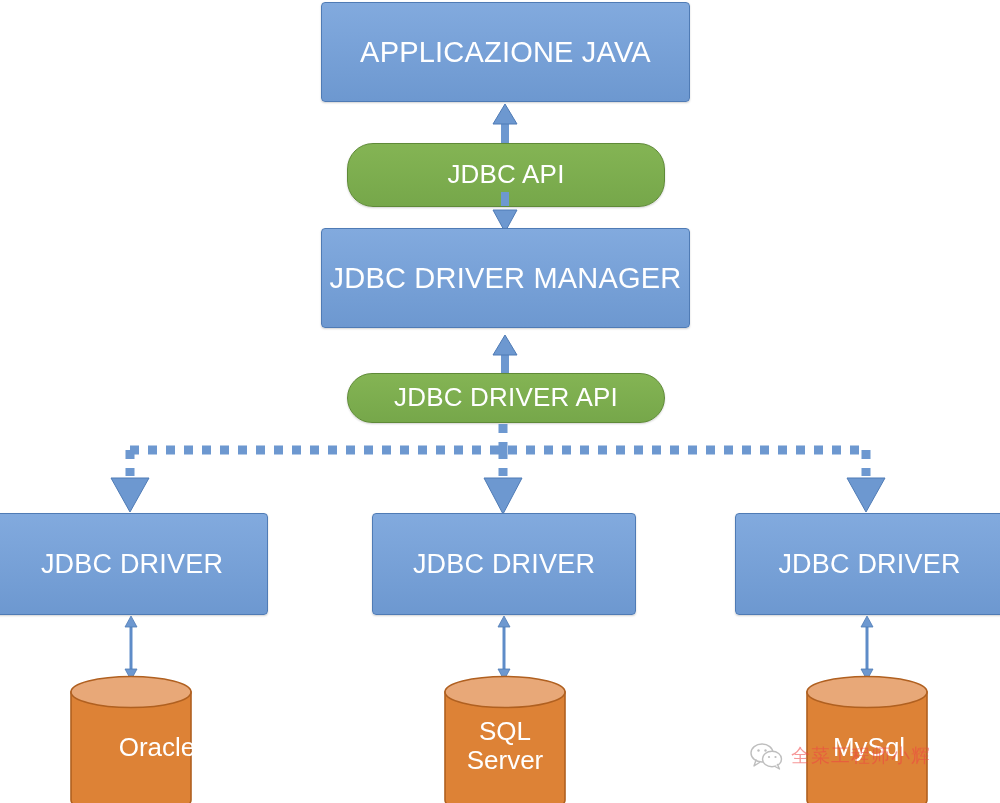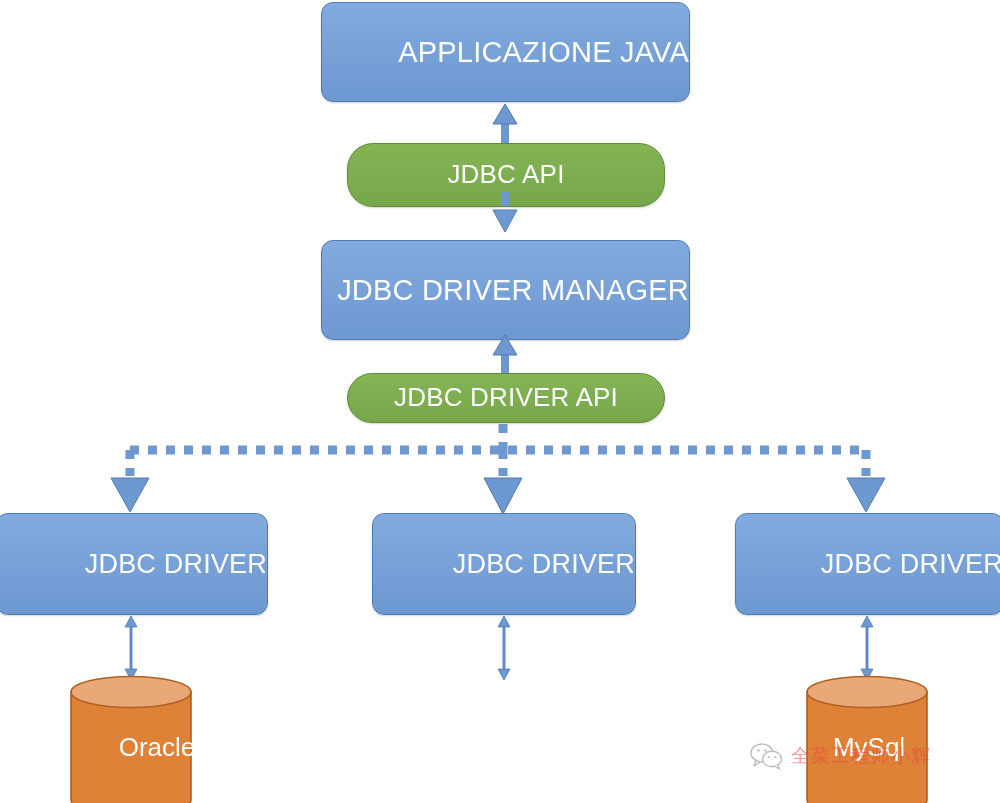--- a/index.html
+++ b/index.html
@@ -23,23 +23,22 @@
     display: flex;
     align-items: center;
     justify-content: center;
     text-align: center;
     color: #ffffff;
     letter-spacing: 0.2px;
   }
   .box-blue {
     background: linear-gradient(180deg, #82aade 0%, #6d98d0 100%);
     border: 1.3px solid #4f7bb5;
-    border-radius: 12px;
+    border-radius: 4px;
     box-shadow: 0 1px 2px rgba(0,0,0,0.18);
-    text-align: right;
   }
   .pill-green {
     background: linear-gradient(180deg, #84b454 0%, #76a74a 100%);
     border: 1.3px solid #5f8a38;
     border-radius: 26px;
     box-shadow: 0 1px 2px rgba(0,0,0,0.18);
   }
   .node-label {
     display: block;
     width: 100%;
@@ -103,21 +102,21 @@
 
   <div class="node pill-green" style="left:347px; top:143px; width:318px; height:64px; font-size:26px;">
     <span class="node-label">JDBC API</span>
   </div>
 
   <svg class="conn" style="left:492px; top:192px;" width="26" height="42" viewBox="0 0 26 42">
     <rect x="9" y="0" width="8" height="14" fill="#6D98D0"></rect>
     <polygon points="13,40 1,18 25,18" fill="#6D98D0" stroke="#4F7BB5" stroke-width="1"></polygon>
   </svg>
 
-  <div class="node box-blue" style="left:321px; top:240px; width:369px; height:100px; font-size:29px;">
+  <div class="node box-blue" style="left:321px; top:228px; width:369px; height:100px; font-size:29px;">
     <span class="node-label">JDBC DRIVER MANAGER</span>
   </div>
 
   <svg class="conn" style="left:492px; top:333px;" width="26" height="42" viewBox="0 0 26 42">
     <rect x="9" y="18" width="8" height="24" fill="#6D98D0"></rect>
     <polygon points="13,2 25,22 1,22" fill="#6D98D0" stroke="#4F7BB5" stroke-width="1"></polygon>
   </svg>
 
   <div class="node pill-green" style="left:347px; top:373px; width:318px; height:50px; font-size:26px;">
     <span class="node-label">JDBC DRIVER API</span>
@@ -172,20 +171,30 @@
   <div class="cyl" style="left:70px; top:676px; width:122px; height:127px;">
     <svg class="cyl-svg" width="122" height="133" viewBox="0 0 122 133">
       <path d="M1,16 L1,124 A60,16 0 0 0 121,124 L121,16 Z" fill="#DD8236" stroke="#B06020" stroke-width="1.6"></path>
       <ellipse cx="61" cy="16" rx="60" ry="15.5" fill="#E8A878" stroke="#B06020" stroke-width="1.6"></ellipse>
     </svg>
     <div class="cyl-label" style="top:57px;padding-left:26px;">
       <span>Oracle</span>
     </div>
   </div>
 
+  <div class="cyl" style="left:444px; top:676px; width:122px; height:127px;">
+    <svg class="cyl-svg" width="122" height="133" viewBox="0 0 122 133">
+      <path d="M1,16 L1,124 A60,16 0 0 0 121,124 L121,16 Z" fill="#DD8236" stroke="#B06020" stroke-width="1.6"></path>
+      <ellipse cx="61" cy="16" rx="60" ry="15.5" fill="#E8A878" stroke="#B06020" stroke-width="1.6"></ellipse>
+    </svg>
+    <div class="cyl-label" style="top:41px;">
+      <span>SQL</span><br>
+      <span>Server</span>
+    </div>
+  </div>
 
   <div class="cyl" style="left:806px; top:676px; width:126px; height:127px;">
     <svg class="cyl-svg" width="122" height="133" viewBox="0 0 122 133">
       <path d="M1,16 L1,124 A60,16 0 0 0 121,124 L121,16 Z" fill="#DD8236" stroke="#B06020" stroke-width="1.6"></path>
       <ellipse cx="61" cy="16" rx="60" ry="15.5" fill="#E8A878" stroke="#B06020" stroke-width="1.6"></ellipse>
     </svg>
     <div class="cyl-label" style="top:57px;">
       <span>MySql</span>
     </div>
   </div>

